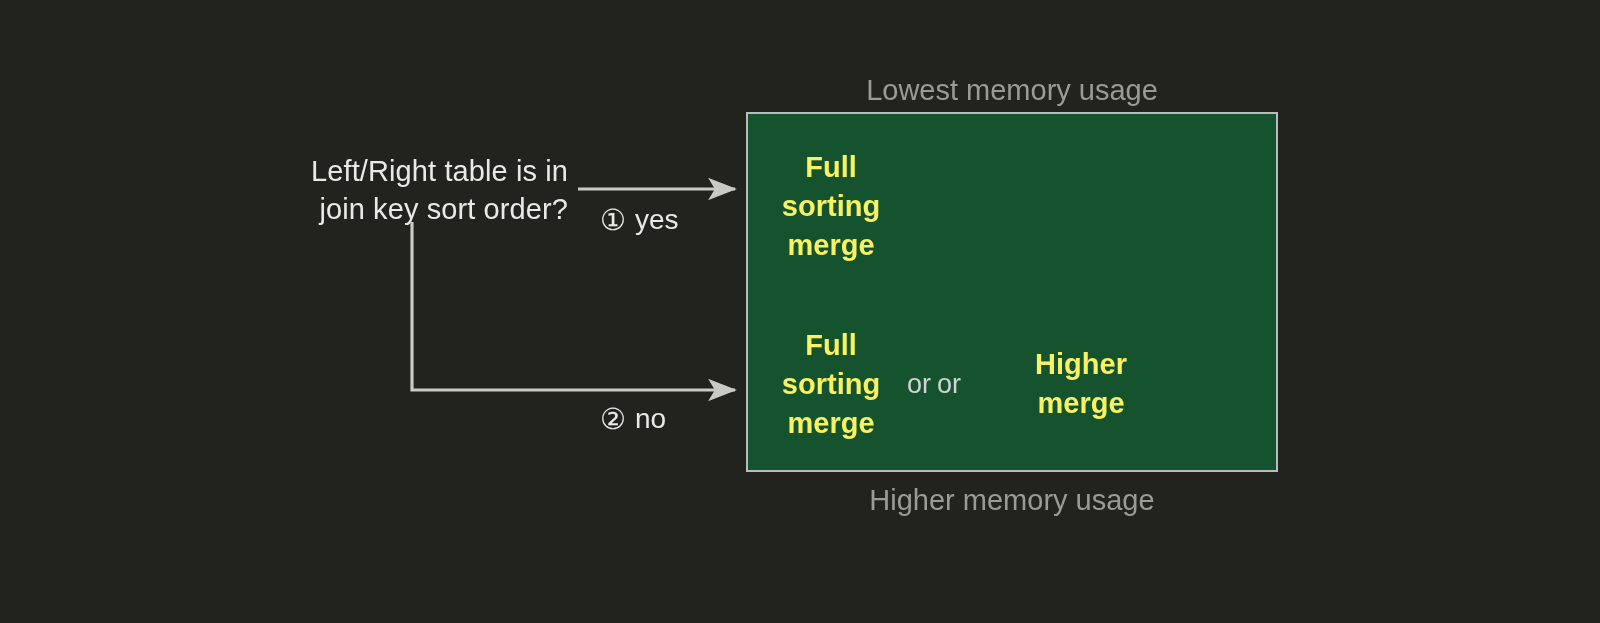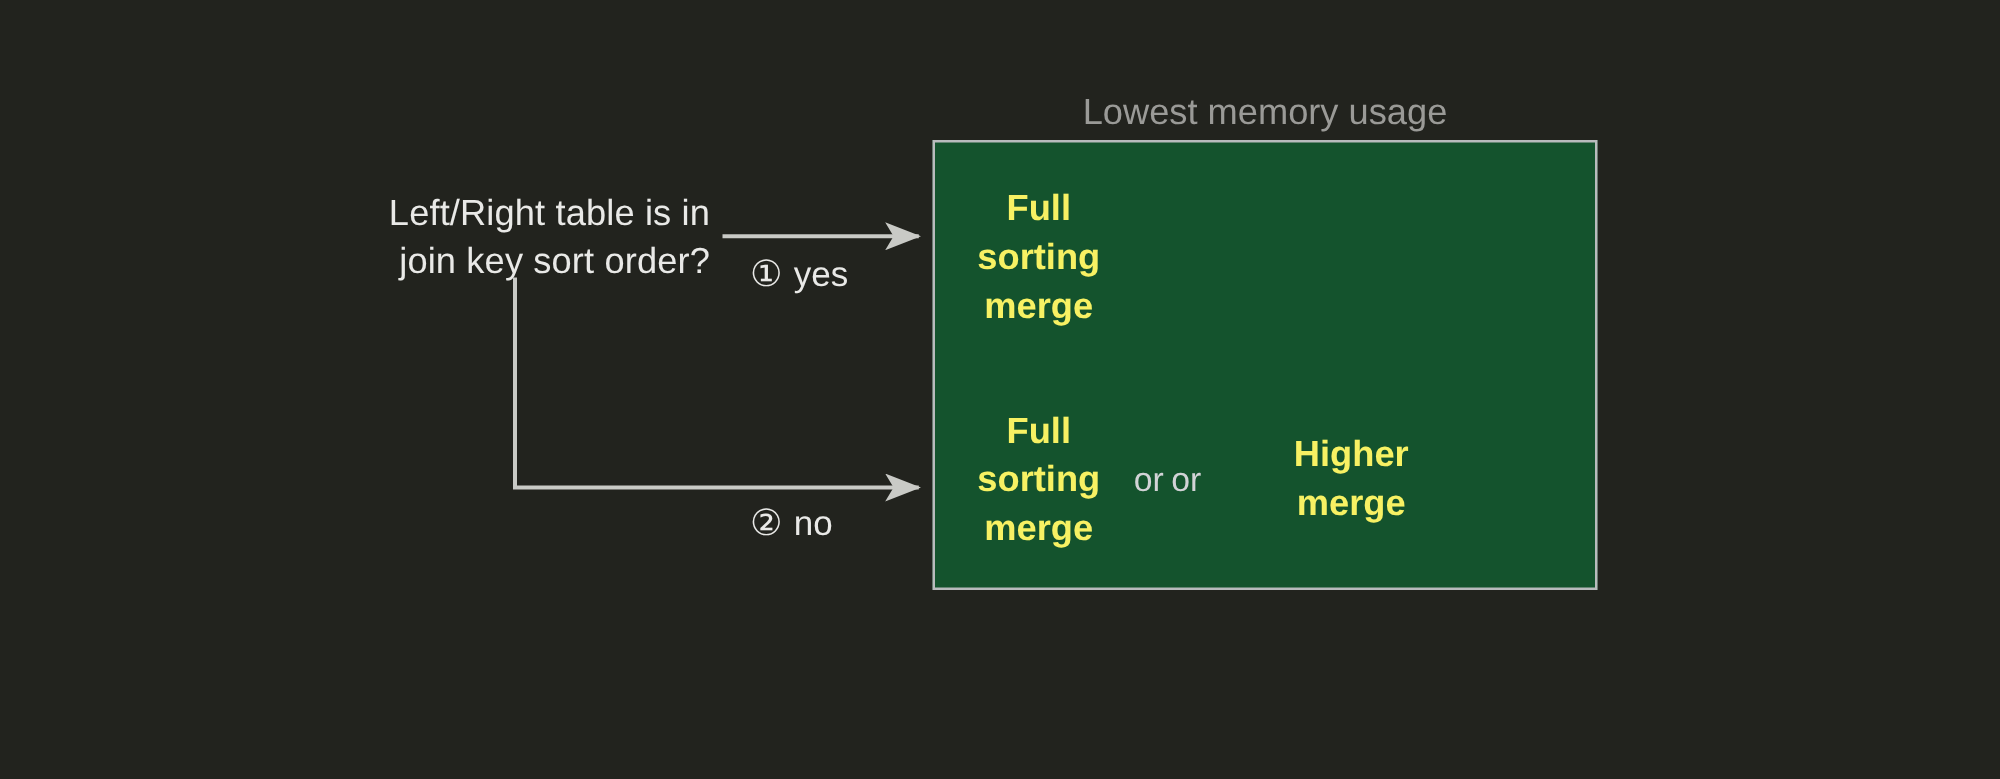--- a/index.html
+++ b/index.html
@@ -169,14 +169,15 @@
 sorting
 merge</div>
       <div class="conjunction">or</div>
       <div class="conjunction">or</div>
       <div class="option opt-3">Higher
 merge</div>
     </div>
 
   </div>
 
+  <div class="caption" id="caption-bottom">Higher memory usage</div>
 
 </div>
 
 </body></html>

